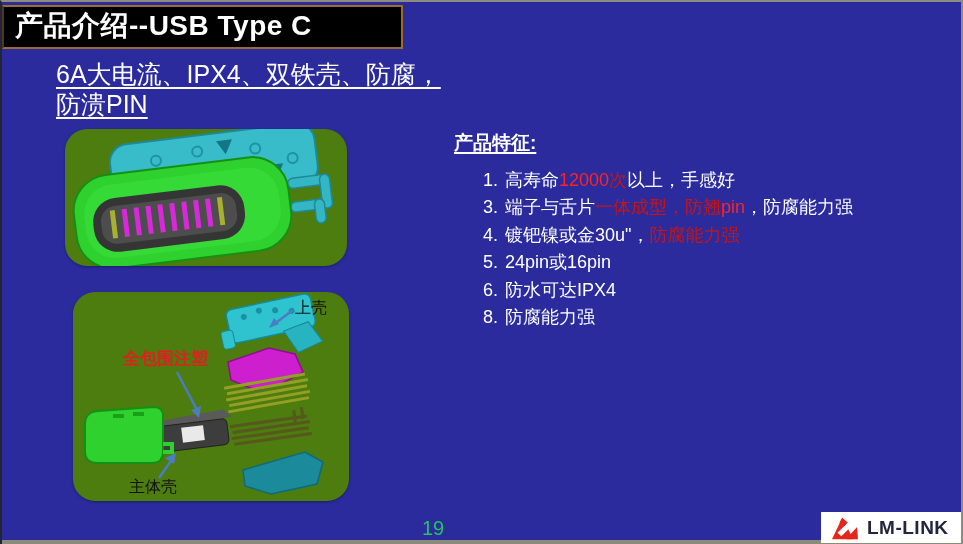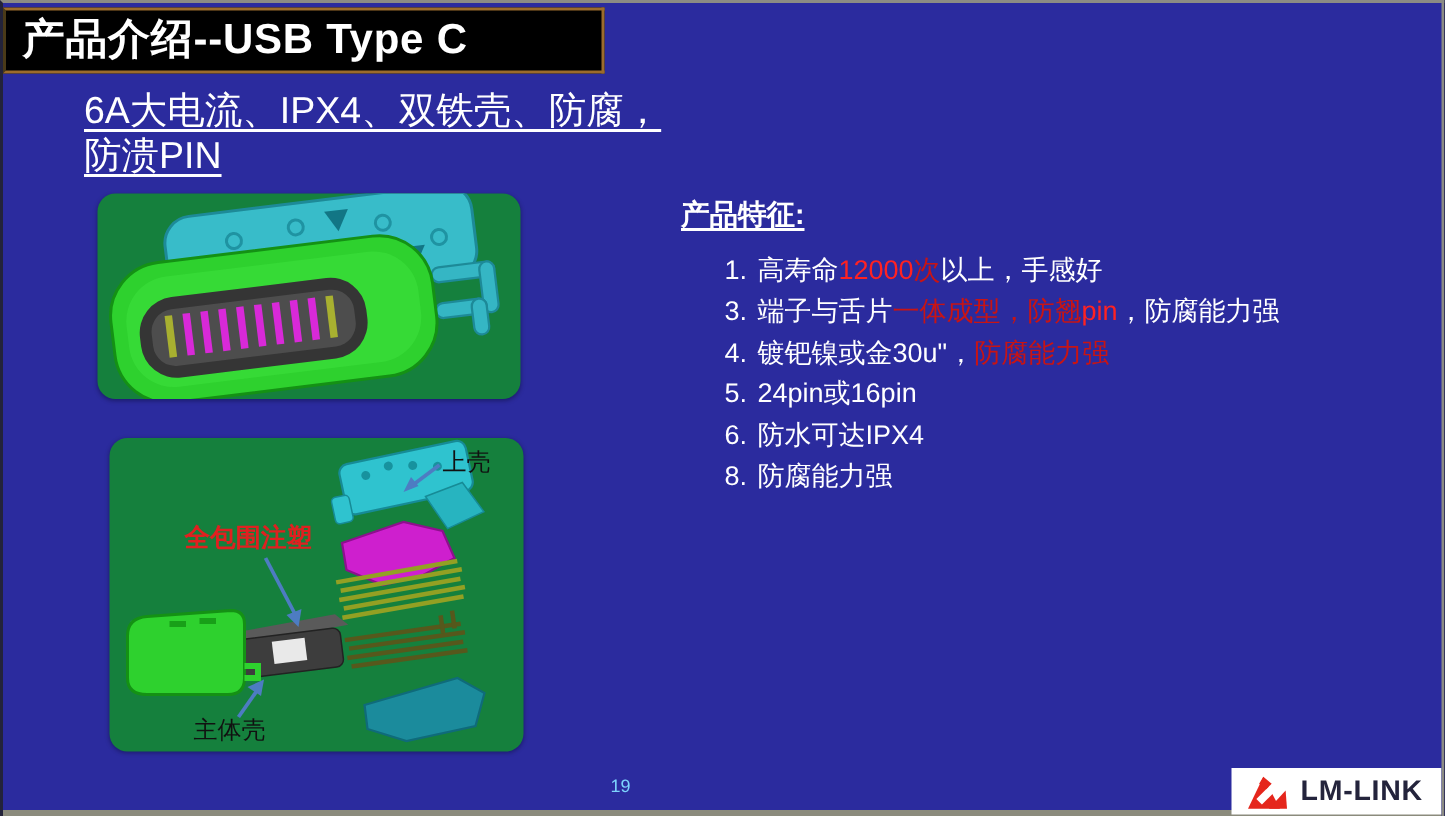--- a/index.html
+++ b/index.html
@@ -37,21 +37,21 @@
     color:#ffffff;font-size:25px;font-weight:500;line-height:30px;
   }
   .subtitle .u{
     text-decoration:underline;
     text-decoration-thickness:2px;
     text-underline-offset:4px;
     white-space:nowrap;
   }
   
   .img-box{
-    position:absolute;background:#15803d;border-radius:12px;
+    position:absolute;background:#4d7c0f;border-radius:22px;
     box-shadow:0 1px 3px rgba(0,0,20,0.35);
     text-align:right;
   }
   .img-top{left:63px;top:127px;width:282px;height:137px;}
   .img-exploded{left:71px;top:290px;width:276px;height:209px;}
   .img-box svg{display:block;width:100%;height:100%;}
   
   .features-heading{
     position:absolute;left:452px;top:128px;
     color:#ffffff;font-size:19px;font-weight:bold;
@@ -61,21 +61,21 @@
     position:absolute;left:481px;top:151px;
     color:#ffffff;font-size:18px;line-height:27.4px;margin-top:14px;
   }
   .f-item{white-space:nowrap;}
   .f-num{margin-right:7px;}
   .hl{color:#ff2222;}
   .hl2{color:#c81414;}
   
   .page-num{
     position:absolute;left:405px;top:515px;width:52px;
-    color:#7dd3fc;font-size:12px;
+    text-align:center;color:#22c55e;font-size:20px;
   }
   .logo{
     position:absolute;left:819px;top:510px;right:0;height:31px;
     background:#ffffff;z-index:3;
     display:flex;align-items:center;gap:7px;
     padding-left:9px;box-sizing:border-box;
   }
   .logo-text{
     color:#24243c;font-size:19px;font-weight:bold;letter-spacing:0.5px;
     white-space:nowrap;

